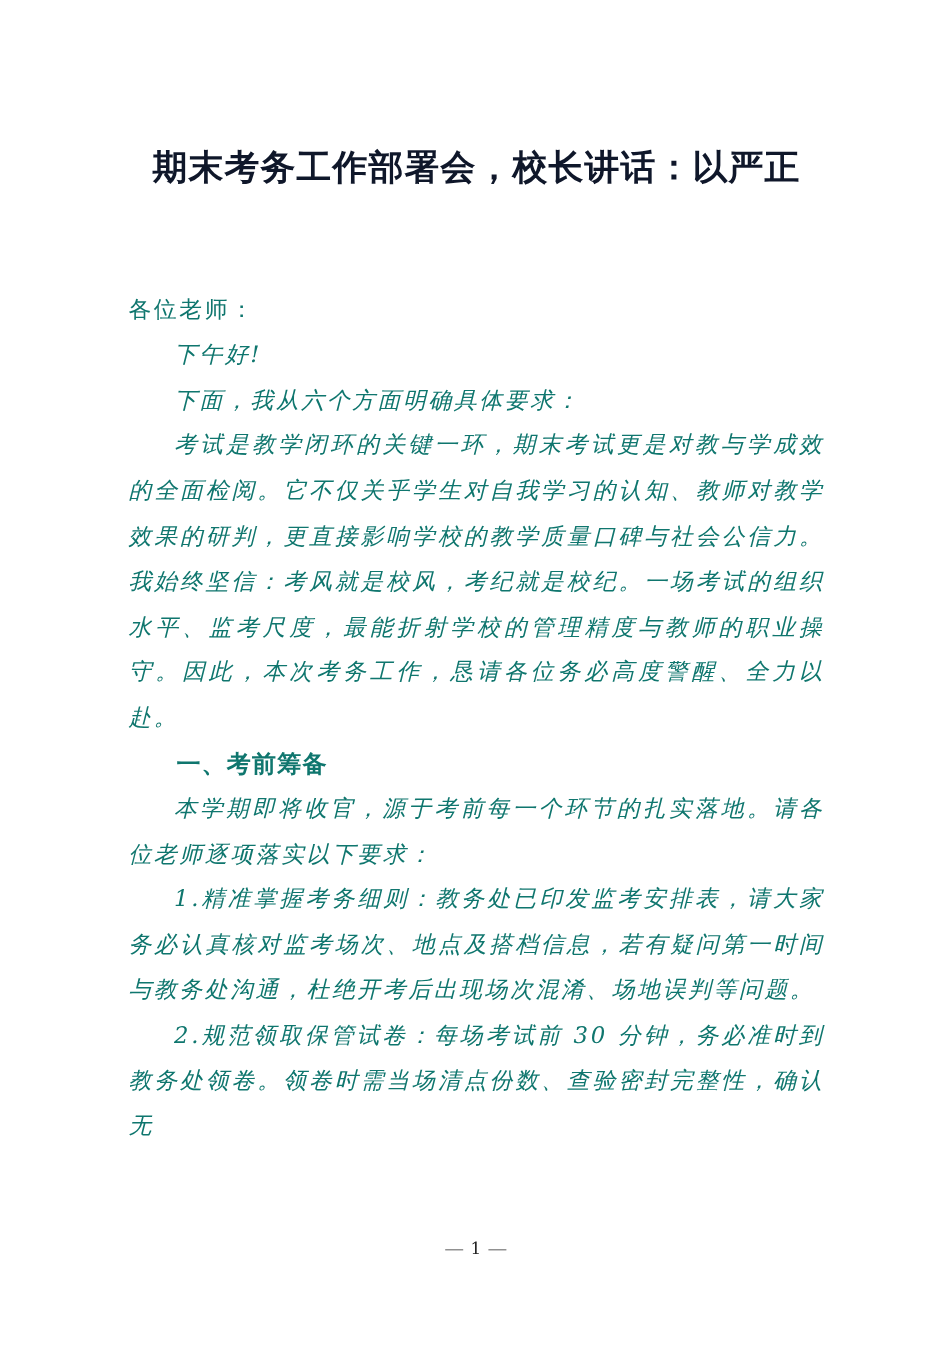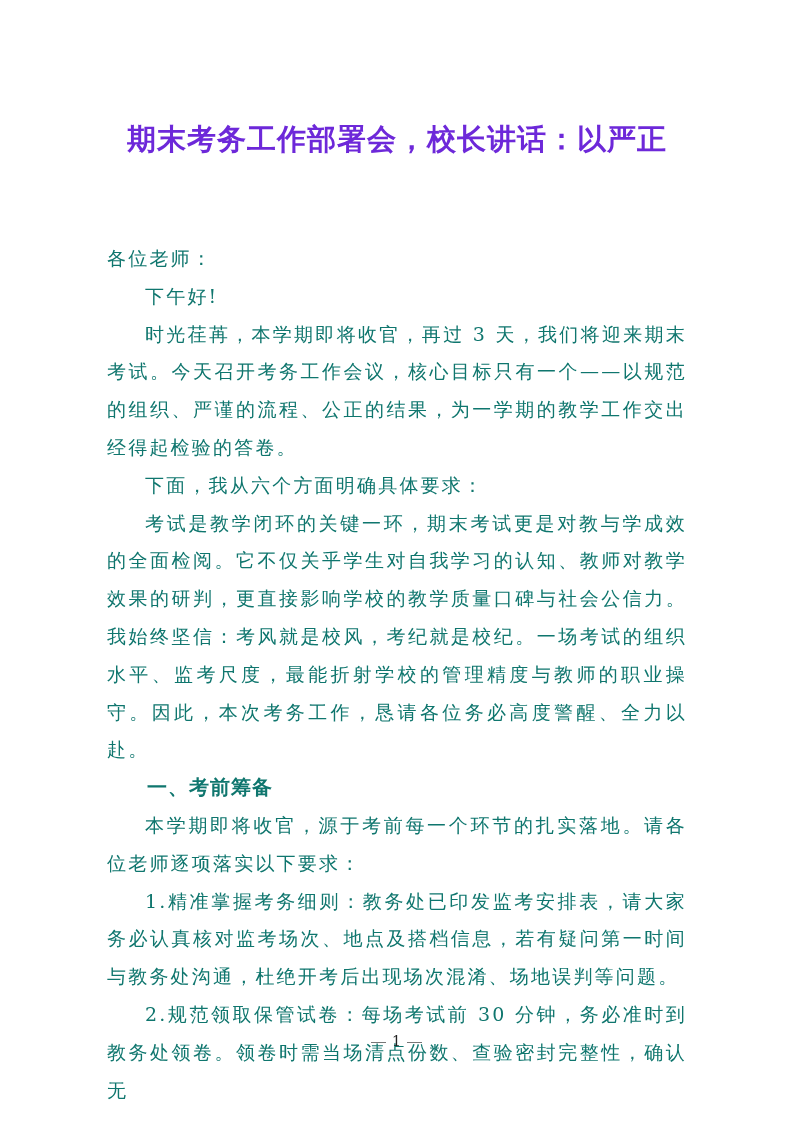--- a/index.html
+++ b/index.html
@@ -24,41 +24,42 @@
       position: absolute;
       left: 0;
       top: 116px;
       width: 580px;
       text-align: center;
       font-family: "DejaVu Sans", sans-serif;
       font-weight: bold;
       font-size: 29px;
       line-height: 46px;
       letter-spacing: 1px;
-      color: #6d28d9;
+      color: #0f172a;
       margin: 0;
     }
     .body-text {
       position: absolute;
       left: 0;
       top: 240px;
       width: 580px;
       font-family: "DejaVu Serif", serif;
       font-size: 19px;
       line-height: 37.8px;
       color: #0f766e;
     }
     .body-text p {
       margin: 0;
       text-align: justify;
       text-align-last: left;
       letter-spacing: 2.2px;
     }
     .body-text p.indent {
       text-indent: 2em;
+      font-style: italic;
     }
     .body-text p.heading {
       text-indent: 2em;
       font-family: "DejaVu Sans", sans-serif;
       font-weight: bold;
       font-size: 20px;
       letter-spacing: 1px;
     }
     .page-number {
       position: absolute;
@@ -83,21 +84,20 @@
 <body>
 
 <div class="page">
   <h1 class="title">
     <span>期末考务工作部署会，校长讲话：以严正</span><br>
   </h1>
 
   <div class="body-text">
     <p>各位老师：</p>
     <p class="indent">下午好!</p>
-    <p class="indent">时光荏苒，本学期即将收官，再过 3 天，我们将迎来期末考试。今天召开考务工作会议，核心目标只有一个——以规范的组织、严谨的流程、公正的结果，为一学期的教学工作交出经得起检验的答卷。</p>
     <p class="indent">下面，我从六个方面明确具体要求：</p>
     <p class="indent">考试是教学闭环的关键一环，期末考试更是对教与学成效的全面检阅。它不仅关乎学生对自我学习的认知、教师对教学效果的研判，更直接影响学校的教学质量口碑与社会公信力。我始终坚信：考风就是校风，考纪就是校纪。一场考试的组织水平、监考尺度，最能折射学校的管理精度与教师的职业操守。因此，本次考务工作，恳请各位务必高度警醒、全力以赴。</p>
     <p class="heading">一、考前筹备</p>
     <p class="indent">本学期即将收官，源于考前每一个环节的扎实落地。请各位老师逐项落实以下要求：</p>
     <p class="indent">1.精准掌握考务细则：教务处已印发监考安排表，请大家务必认真核对监考场次、地点及搭档信息，若有疑问第一时间与教务处沟通，杜绝开考后出现场次混淆、场地误判等问题。</p>
     <p class="indent">2.规范领取保管试卷：每场考试前 30 分钟，务必准时到教务处领卷。领卷时需当场清点份数、查验密封完整性，确认无</p>
   </div>
 </div>
 
 <div class="page-number">

